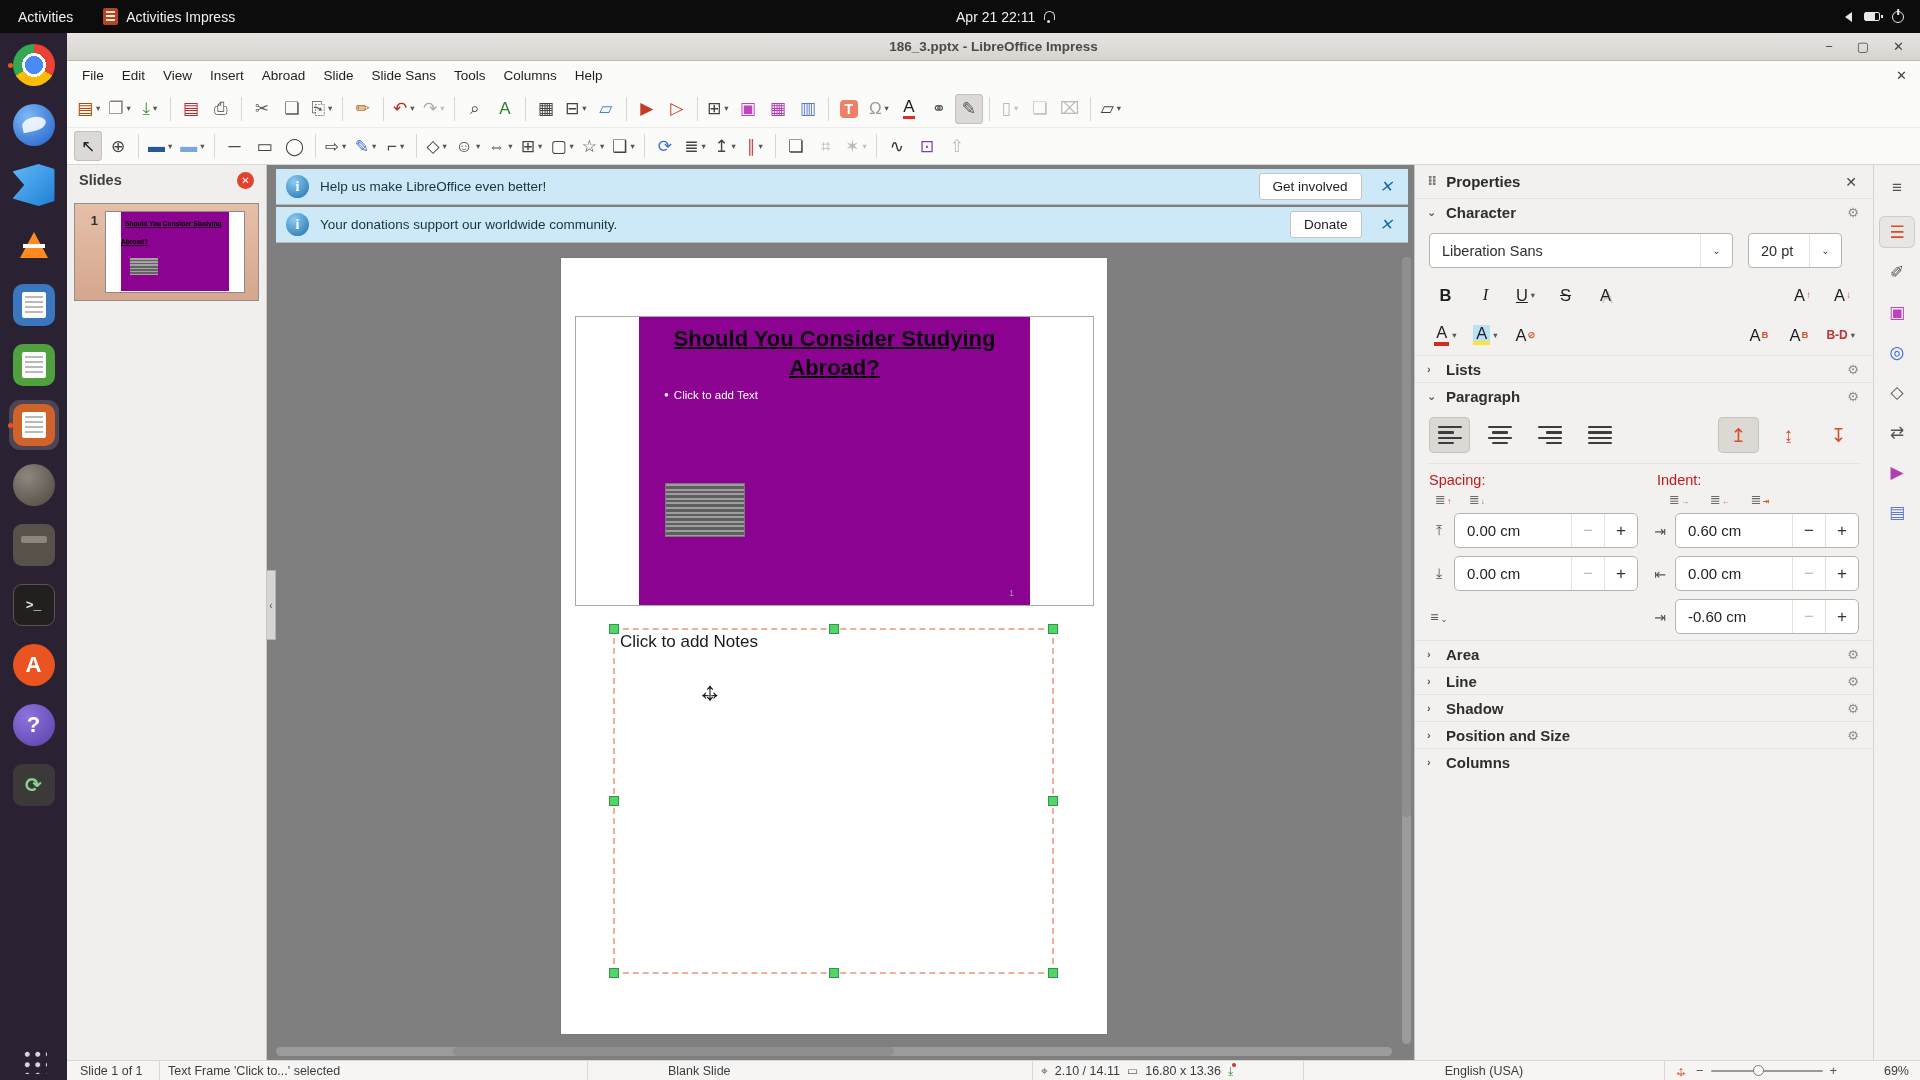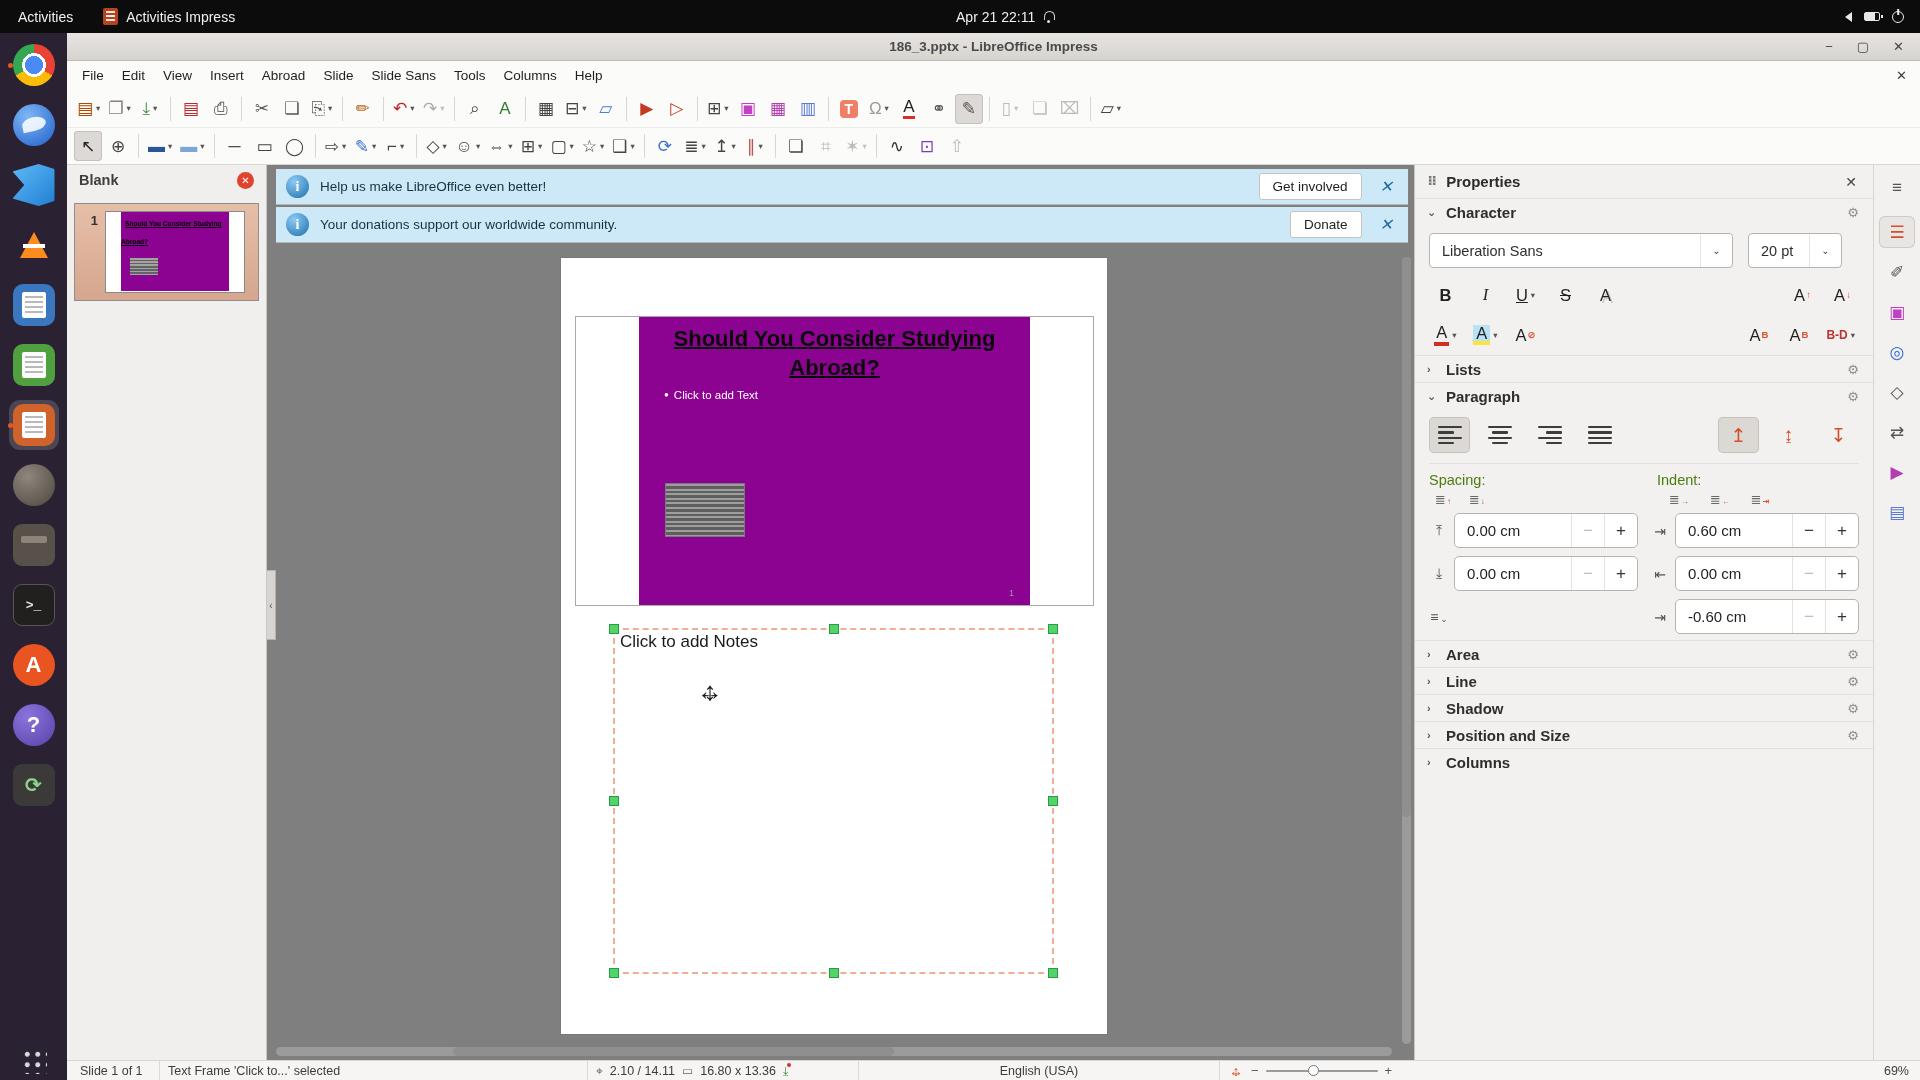--- a/index.html
+++ b/index.html
@@ -148,21 +148,21 @@
   .g-hl{background:#b9e2f5;border-bottom:4px solid #ffe13a;padding:0 3px 0;}
   .sp{flex:1;}
   .alrow{display:flex;align-items:center;gap:9px;padding:8px 14px 9px;flex:none;}
   .albtn{width:41px;height:36px;border-radius:5px;display:flex;align-items:center;justify-content:center;}
   .albtn.on{background:#dcd9d5;box-shadow:inset 0 0 0 1px #c6c3bf;}
   .bars{width:24px;display:flex;flex-direction:column;gap:3px;}
   .bars i{display:block;height:2.4px;background:#3c3c3c;border-radius:1px;}
   .bars.c{align-items:center;} .bars.r{align-items:flex-end;}
   .vab{font-size:19px;color:#d4502a;}
   .pdiv{border-top:1px solid #e3e1de;margin:1px 14px 0;flex:none;}
-  .sp-labels{display:flex;padding:8px 14px 2px;font-size:14.5px;color:#4d7c0f;flex:none;}
+  .sp-labels{display:flex;padding:8px 14px 2px;font-size:14.5px;color:#b91c1c;flex:none;}
   .sp-labels .l1{width:228px;}
   .toolminis{display:flex;padding:2px 14px 2px;flex:none;align-items:center;}
   .tm-g1{display:flex;gap:18px;width:228px;padding-left:6px;}
   .tm-g2{display:flex;gap:21px;padding-left:12px;}
   .tmini{font-size:13px;color:#6a6a6a;position:relative;}
   .tmini b{font-size:8px;color:#d4502a;font-weight:700;margin-left:1px;}
   .fieldgrid{display:flex;padding:4px 14px 0;gap:12px;flex:none;}
   .fcol{width:222px;display:flex;flex-direction:column;gap:8px;}
   .frow{display:flex;align-items:center;gap:5px;height:35px;}
   .fic{width:20px;text-align:center;font-size:14px;color:#555;flex:none;}
@@ -527,21 +527,21 @@
           </div>
           <div class="tbtn disabled">
             <span class="g" style="color: rgb(187, 187, 187);">⇧</span>
           </div>
         </div>
 
       <div class="content">
 
         <div class="slides-panel">
           <div class="sp-head">
-            <span>Blank</span>
+            <span>Slides</span>
             <span class="sp-close">✕</span>
           </div>
           <div class="slide-item">
             <span class="slide-num">1</span>
             <span class="mini">
               <span class="mini-purple purple-bg" style="background: rgb(140, 3, 145);">
                 <span class="mini-title">Should You Consider Studying Abroad?</span>
                 <span class="mini-img"></span>
               </span>
             </span>
@@ -864,20 +864,21 @@
             </div>
             <div class="stab">
               <span style="color: rgb(91, 121, 214);">▤</span>
             </div>
           </div>
       </div>
 
       <div class="statusbar">
         <div class="sb-c c1">Slide 1 of 1</div>
         <div class="sb-c c2">Text Frame 'Click to...' selected</div>
+        <div class="sb-c c3">Blank Slide</div>
         <div class="sb-c c4">
           <span class="st-ic">⌖</span>
           <span>2.10 / 14.11</span>
           <span class="st-ic">▭</span>
           <span>16.80 x 13.36</span>
           <span class="mod-ic">⤓</span>
         </div>
         <div class="sb-c c5">English (USA)</div>
         <div class="sb-c c6">
           <span class="xy zfit" style="width:16px;height:16px;">

